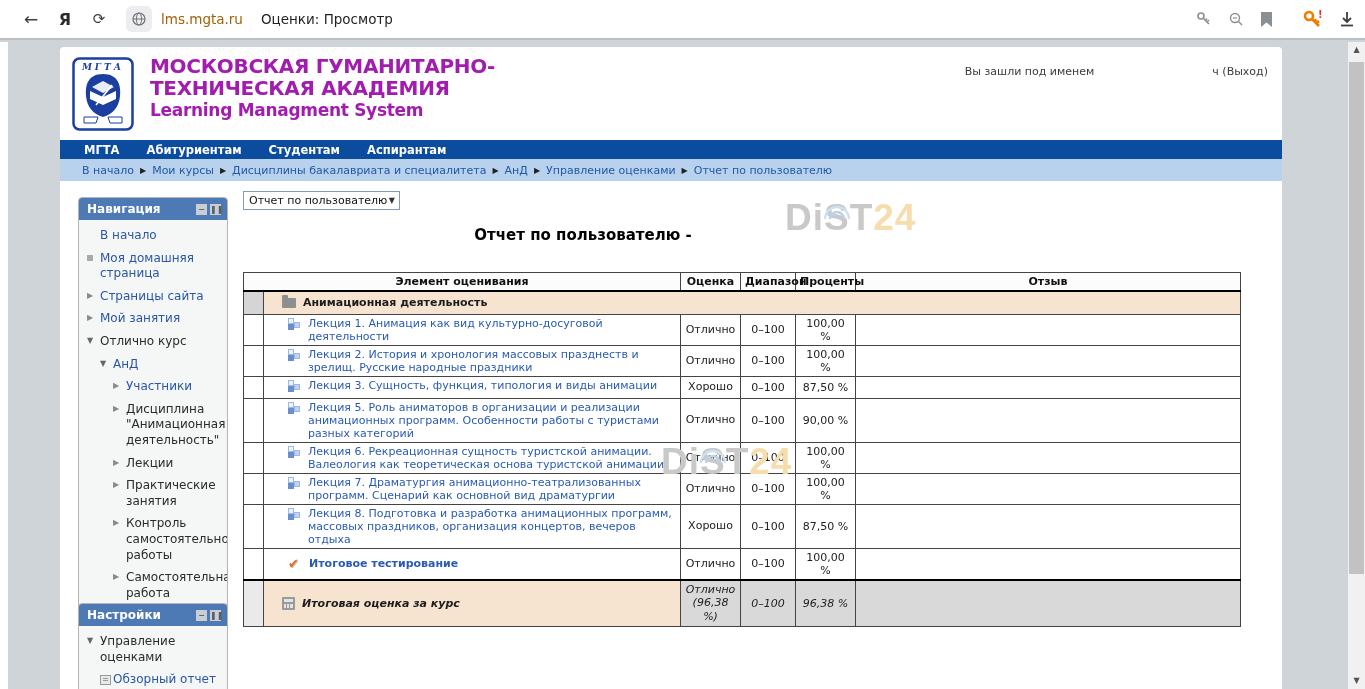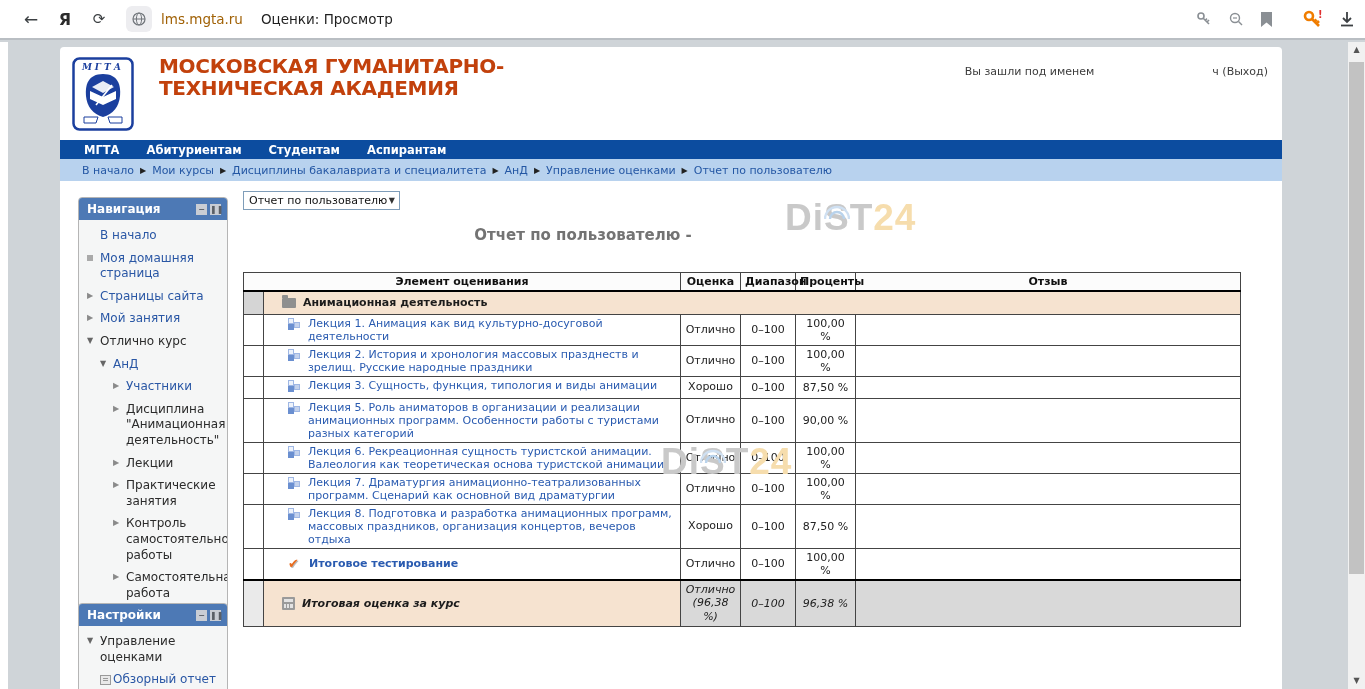--- a/index.html
+++ b/index.html
@@ -21,21 +21,21 @@
   .left-strip { position:absolute; left:0; top:42px; width:8px; height:647px; background:#fff; }
   .scrollbar { position:absolute; right:0; top:42px; width:17px; height:647px; background:#f1f1f1; }
   .scrollbar .arrow { position:absolute; left:0; width:17px; height:16px; color:#555; font-size:8px; text-align:center; line-height:16px; }
   .scrollbar .thumb { position:absolute; left:1px; top:20px; width:15px; height:512px; background:#c2c2c2; }
 
   .card { position:absolute; left:60px; top:47px; width:1222px; height:668px; background:#fff; border-radius:4px 4px 0 0; overflow:hidden; }
 
   
   .site-header { position:relative; height:93px; }
   .logo { position:absolute; left:12px; top:10px; }
-  .acad-title { position:absolute; left:99px; top:8px; color:#c2410c; font-weight:bold; line-height:1.12; letter-spacing:-0.3px; }
+  .acad-title { position:absolute; left:90px; top:8px; color:#a21caf; font-weight:bold; line-height:1.12; letter-spacing:-0.3px; }
   .acad-title .l12 { font-size:20px; }
   .acad-title .l3 { font-size:17px; margin-top:1px; }
   .login-info { position:absolute; right:14px; top:18px; font-size:11px; color:#3c3c3c; }
   .login-info .gap { display:inline-block; width:118px; }
 
   
   .navbar { height:19px; background:#0c4c9f; display:flex; align-items:center; padding-left:24px; gap:27px; }
   .navbar .nav-item { color:#fff; font-weight:bold; font-size:11.5px; cursor:pointer; }
 
   
@@ -58,21 +58,21 @@
   .sb-item .bul .exp { color:#666; }
   .sb-item .lbl.link { color:#2a57a5; }
   .sb-item .lbl.text { color:#2b2b2b; }
   .rep-ic { display:inline-block; width:11px; height:10px; border:1px solid #9a9a9a; background:#e9e9e9; position:relative; margin-top:1px; }
   .rep-ic::before { content:""; position:absolute; left:2px; top:2px; right:2px; height:1px; background:#9a9a9a; box-shadow:0 2px 0 #9a9a9a; }
 
   
   .content { position:absolute; left:183px; top:8px; width:1020px; }
   .report-select { display:inline-flex; align-items:center; justify-content:space-between; width:157px; height:19px; border:1px solid #7f9db9; background:#fff; font-size:11px; padding:0 4px 0 5px; cursor:pointer; color:#111; }
   .report-select .car { font-size:8px; color:#333; }
-  .report-title { text-align:center; font-size:15px; font-weight:bold; color:#737373; margin-top:16px; padding-right:340px; }
+  .report-title { text-align:center; font-size:15px; font-weight:bold; color:#000000; margin-top:16px; padding-right:340px; }
 
   .watermark { position:absolute; font-weight:bold; font-size:37px; letter-spacing:1px; pointer-events:none; font-family:"Liberation Sans", sans-serif; }
   .watermark .wm1 { color:#c9c9c9; }
   .watermark .wm2 { color:#f6ddad; }
   .watermark .arcs { position:absolute; left:39px; top:-9px; }
   .wm-a { left:542px; top:8px; }
   .wm-b { left:418px; top:252px; }
 
   
   .grade-table { border-collapse:collapse; margin-top:28px; width:997px; table-layout:fixed; }
@@ -176,20 +176,21 @@
         <path d="M31 17 C 16 17 13 28 14 39 C 15 50 21 57 31 60 C 41 57 47 50 48 39 C 49 28 46 17 31 17 Z" fill="#1b3f9e"></path>
         <path d="M18 34 L31 40 L44 34 L44 42 L31 48 L18 42 Z" fill="#fff"></path>
         <path d="M20 30 L31 24 L42 30 L31 36 Z" fill="#fff" opacity="0.9"></path>
         <line x1="24" y1="48" x2="40" y2="28" stroke="#fff" stroke-width="1.6"></line>
         <path d="M12 60 h14 l-2 6 h-12 Z M50 60 h-14 l2 6 h12 Z" fill="#fff" stroke="#1b3f9e" stroke-width="1"></path>
       </svg>
     </span>
     <div class="acad-title">
       <div class="l12">МОСКОВСКАЯ ГУМАНИТАРНО-</div>
       <div class="l12">ТЕХНИЧЕСКАЯ АКАДЕМИЯ</div>
+      <div class="l3">Learning Managment System</div>
     </div>
     <div class="login-info"><span>Вы зашли под именем</span><span class="gap"></span><span>ч (Выход)</span></div>
   </div>
 
   <div class="navbar" id="navbar">
       <span class="nav-item">МГТА</span>
       <span class="nav-item">Абитуриентам</span>
       <span class="nav-item">Студентам</span>
       <span class="nav-item">Аспирантам</span>
     </div>

